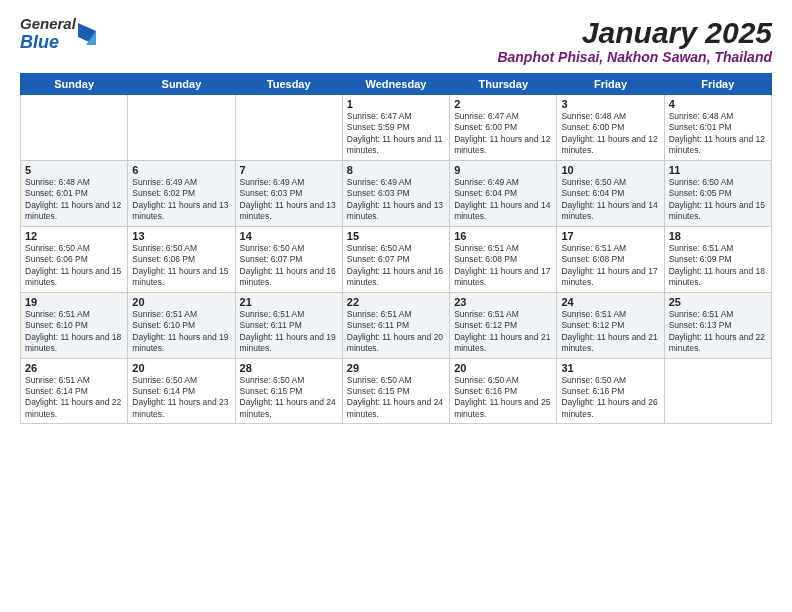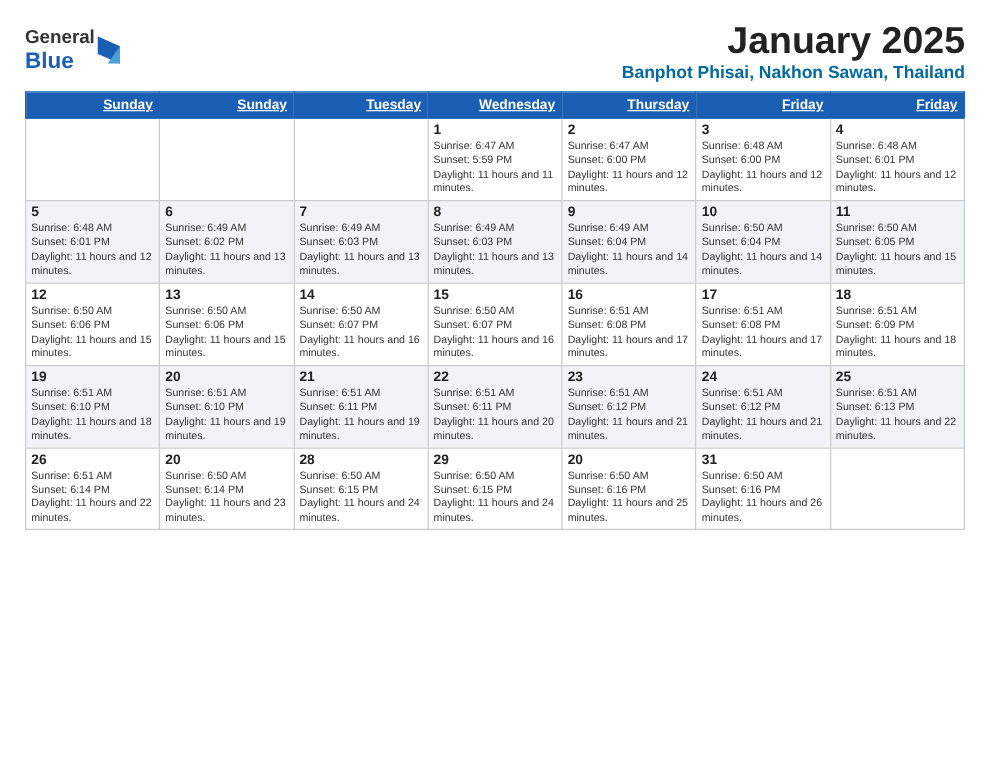--- a/index.html
+++ b/index.html
@@ -11,23 +11,24 @@
       overflow: hidden;
     }
     .page {
       width: 792px;
       height: 612px;
       padding: 16px 20px 10px 20px;
       background: #fff;
     }
     .header {
       display: flex;
-      align-items: center;
+      align-items: flex-start;
       justify-content: space-between;
       margin-bottom: 8px;
+      font-style: italic;
     }
     .logo {
       display: flex;
       align-items: center;
     }
     .logo-text {
       display: flex;
       flex-direction: column;
       line-height: 1.1;
     }
@@ -50,37 +51,36 @@
       text-align: right;
     }
     .month-title {
       font-size: 30px;
       font-weight: bold;
       color: #222;
       line-height: 1.1;
     }
     .location-title {
       font-size: 14px;
-      color: #0369a1;
+      color: #701a75;
       font-weight: bold;
     }
     .calendar {
       width: 100%;
       border-collapse: collapse;
       border: 1px solid #ccc;
     }
     .calendar th {
       background: #1a5fb4;
       color: #fff;
       font-size: 11px;
       font-weight: bold;
-      text-align: right;
+      text-align: center;
       padding: 4px 5px;
       border: 1px solid #1a5fb4;
-      text-decoration: underline;
     }
     .calendar td {
       border: 1px solid #ccc;
       vertical-align: top;
       padding: 3px 4px;
       width: calc(100% / 7);
       background: #fff;
     }
     .calendar tr:nth-child(even) td {
       background: #f0f4f8;

